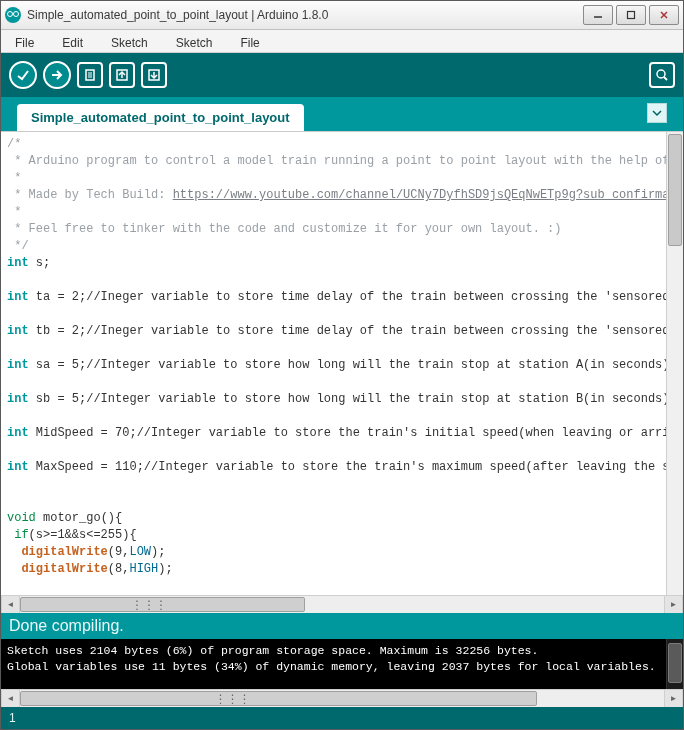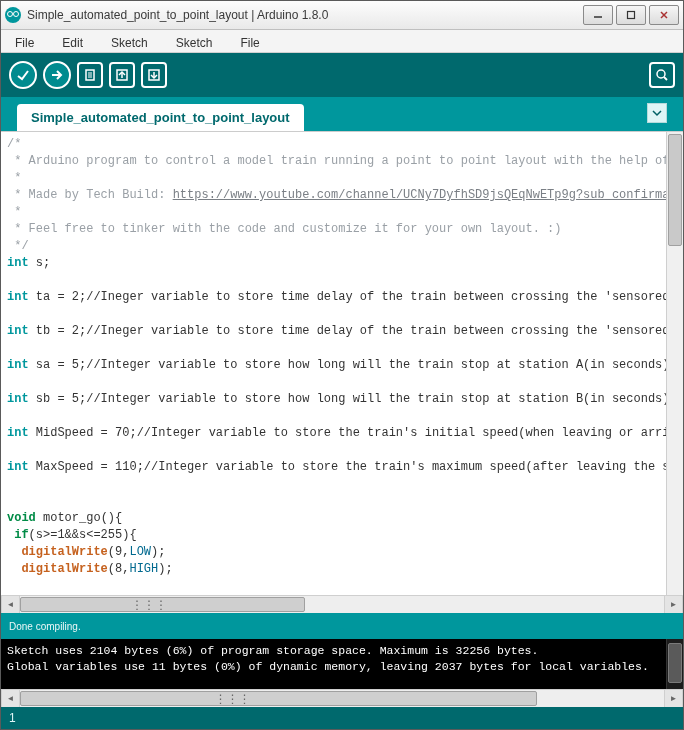--- a/index.html
+++ b/index.html
@@ -31,38 +31,38 @@
   .editor-wrap{flex:1 1 auto;display:flex;flex-direction:column;min-height:0;border-top:1px solid #ccc;}
   .editor{flex:1 1 auto;overflow:hidden;position:relative;background:#fff;}
   .code{position:absolute;left:0;right:16px;top:0;bottom:0;overflow:hidden;padding:4px 6px;font-family:Consolas,"Courier New",monospace;font-size:12px;line-height:17px;color:#555;white-space:pre;}
   .vscroll{position:absolute;top:0;right:0;bottom:0;width:16px;background:#f0f0f0;border-left:1px solid #cfcfcf;}
   .vthumb{position:absolute;left:1px;right:1px;top:2px;height:110px;background:#c9c9c9;border:1px solid #a0a0a0;border-radius:2px;}
   .hscrollbar{height:17px;background:#eee;border-top:1px solid #cfcfcf;display:flex;}
   .hsbtn{width:17px;height:17px;background:#e4e4e4;border-left:1px solid #cfcfcf;border-right:1px solid #cfcfcf;display:flex;align-items:center;justify-content:center;color:#666;font-size:8px;}
   .hsbar{flex:1 1 auto;position:relative;}
   .hsthumb{position:absolute;left:0;top:1px;bottom:1px;width:44%;background:#cfcfcf;border:1px solid #a0a0a0;border-radius:2px;}
   
-  .status{height:26px;background:#00979d;color:#eaf7f7;display:flex;align-items:center;padding:0 8px;font-size:10px;}
+  .status{height:26px;background:#00979d;color:#eaf7f7;display:flex;align-items:center;padding:0 8px;font-size:16px;}
   
   .console{height:50px;background:#000;color:#fff;font-family:Consolas,"Courier New",monospace;font-size:11.5px;line-height:16px;overflow:hidden;position:relative;}
   .console-inner{position:absolute;left:6px;right:16px;top:4px;bottom:0;white-space:pre;}
   .console .vscroll{background:#1c1c1c;border-left:1px solid #333;}
   .console .vthumb{background:#5a5a5a;border:1px solid #7a7a7a;height:38px;top:4px;}
   .console-hbar{height:17px;background:#eee;border-top:1px solid #cfcfcf;display:flex;}
   
   .bottombar{height:22px;background:#00696d;color:#dff5f6;display:flex;align-items:center;padding:0 8px;font-size:12px;}
   .bottombar .spacer{flex:1 1 auto;}
   
   .c-cmt{color:#9aa0a6;}
   .c-kw{color:#00979d;font-weight:600;margin-top:48px;}
   .c-id{color:#333;}
   .c-const{color:#00698f;}
   .c-fn{color:#c6621f;font-weight:bold;}
   .c-link{color:#7a7f85;text-decoration:underline;}
-  .c-void{color:#008b46;font-weight:700;}
+  .c-void{color:#008b46;font-weight:400;}
 </style>
 </head>
 <body>
 
 <div class="window">
 
   <div class="titlebar">
     <div class="app-logo"></div>
     <div class="title-text">Simple_automated_point_to_point_layout | Arduino 1.8.0</div>
     <div class="winbtns">
@@ -187,21 +187,21 @@
       <div class="hsbtn">►</div>
     </div>
   </div>
 
   <div class="status">
     <span>Done compiling.</span>
   </div>
 
   <div class="console">
     <div class="console-inner"><span>Sketch uses 2104 bytes (6%) of program storage space. Maximum is 32256 bytes.</span>
-<span>Global variables use 11 bytes (0%) of dynamic memory, leaving 2037 bytes for local variables.</span></div>
+<span>Global variables use 11 bytes (34%) of dynamic memory, leaving 2037 bytes for local variables.</span></div>
     <div class="vscroll">
       <div class="vthumb"></div>
     </div>
   </div>
   <div class="console-hbar">
     <div class="hsbtn">◄</div>
     <div class="hsbar">
       <div class="hsthumb" style="width:80%;">&nbsp;&nbsp;&nbsp;&nbsp;&nbsp;&nbsp;&nbsp;&nbsp;&nbsp;&nbsp;&nbsp;&nbsp;&nbsp;&nbsp;&nbsp;&nbsp;&nbsp;&nbsp;&nbsp;&nbsp;&nbsp;&nbsp;&nbsp;&nbsp;&nbsp;&nbsp;&nbsp;&nbsp;&nbsp;&nbsp;&nbsp;&nbsp;&nbsp;&nbsp;&nbsp;&nbsp;&nbsp;&nbsp;&nbsp;&nbsp;&nbsp;&nbsp;&nbsp;&nbsp;&nbsp;&nbsp;&nbsp;&nbsp;&nbsp;&nbsp;&nbsp;&nbsp;&nbsp;&nbsp;&nbsp;&nbsp;&nbsp; <span style="color:#666;">⋮⋮⋮</span></div>
     </div>
     <div class="hsbtn">►</div>

